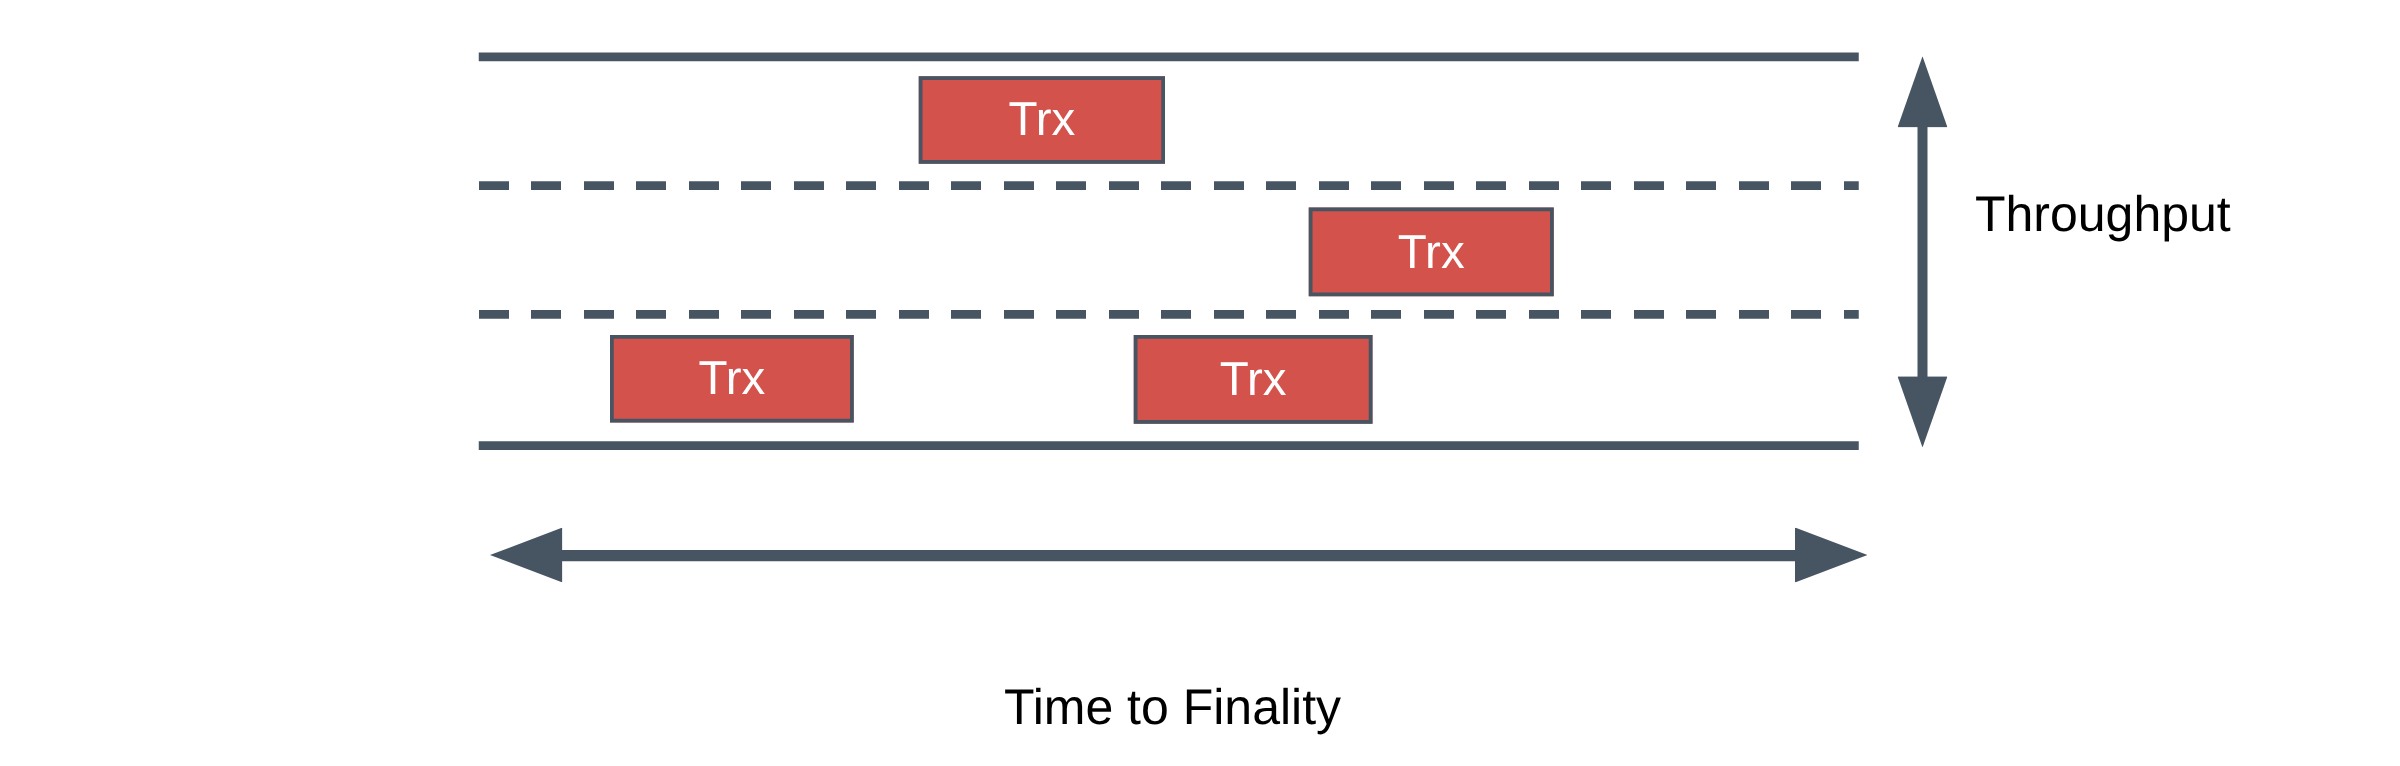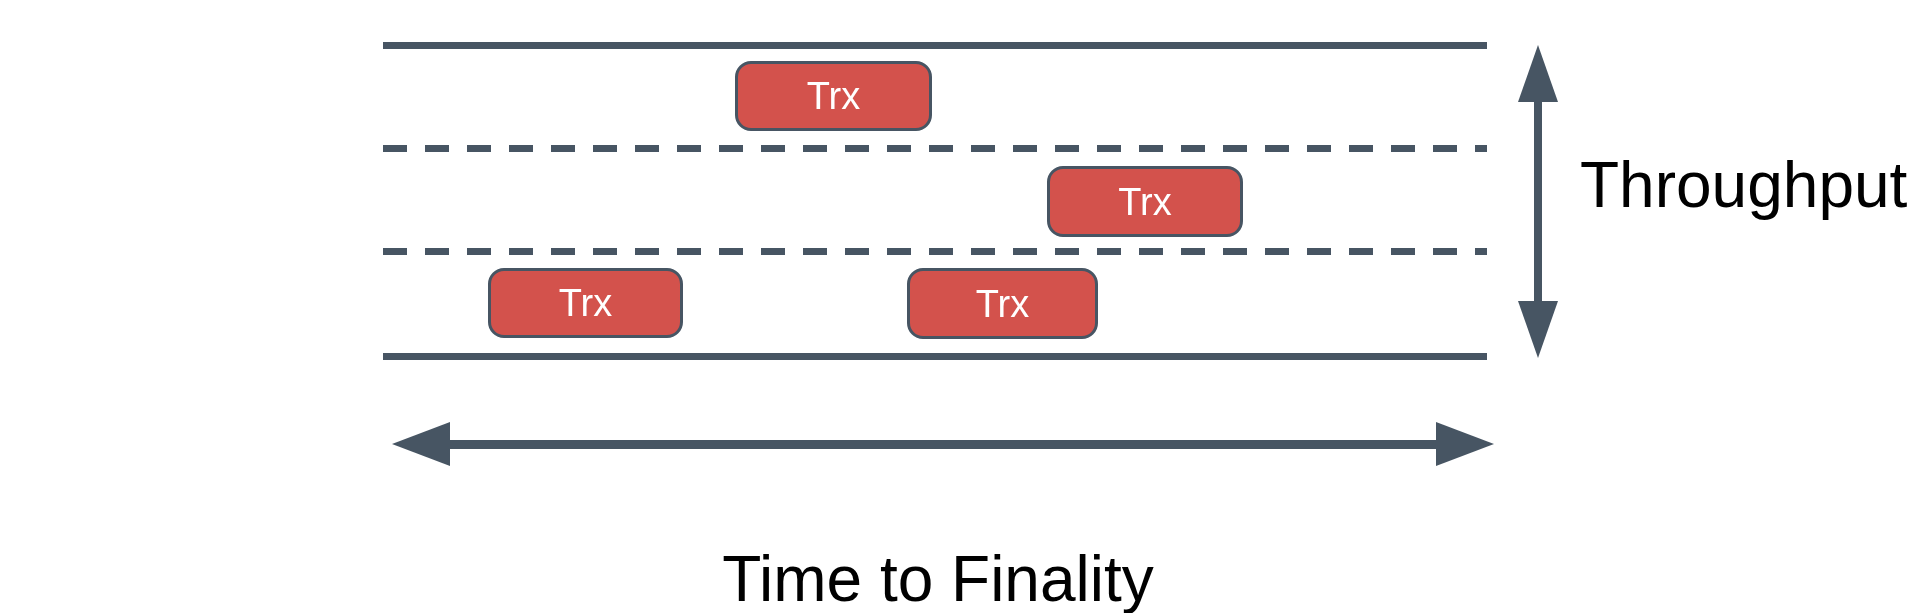--- a/index.html
+++ b/index.html
@@ -33,21 +33,21 @@
       to right,
       var(--stroke) 0 24px,
       transparent 24px 42px
     );
   }
   
   .trx {
     position: absolute;
     background: var(--box-fill);
     border: 3px solid var(--stroke);
-    border-radius: 16px;
+    border-radius: 0;
     display: flex;
     align-items: center;
     justify-content: center;
   }
   .trx-label {
     color: var(--box-text);
     font-size: 38px;
     line-height: 1;
   }
   
@@ -55,21 +55,21 @@
   .shaft-h { position: absolute; height: 9px; background: var(--stroke); }
   .head    { position: absolute; background: var(--stroke); }
   .head.up    { clip-path: polygon(50% 0, 100% 100%, 0 100%); }
   .head.down  { clip-path: polygon(0 0, 100% 0, 50% 100%); }
   .head.left  { clip-path: polygon(0 50%, 100% 0, 100% 100%); }
   .head.right { clip-path: polygon(100% 50%, 0 0, 0 100%); }
   
   .axis-label {
     position: absolute;
     color: var(--label-text);
-    font-size: 64px;
+    font-size: 40px;
     line-height: 1.1;
     white-space: nowrap;
   }
   .axis-label.centered { text-align: center; }
 </style>
 </head>
 <body>
 
 <div class="canvas">
 

